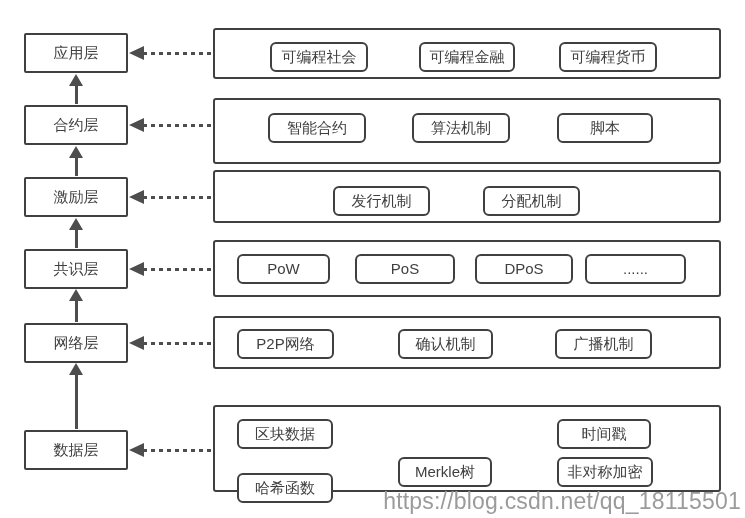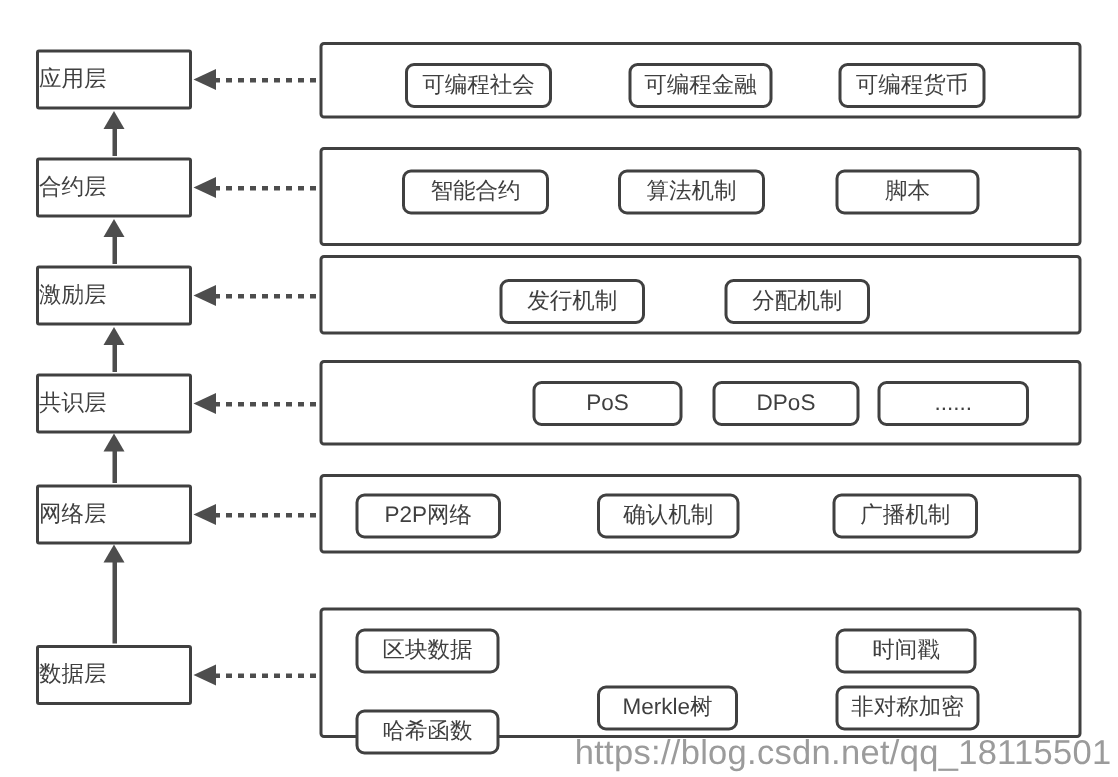--- a/index.html
+++ b/index.html
@@ -19,20 +19,21 @@
     position: absolute;
     left: 24px;
     width: 104px;
     height: 40px;
     box-sizing: border-box;
     border: 2px solid var(--border, #404040);
     background: #ffffff;
     color: var(--text, #3f3f3f);
     font-size: 15px;
     line-height: 36px;
+    text-align: center;
     border-radius: 2px;
   }
   
   .cont {
     position: absolute;
     left: 213px;
     width: 508px;
     box-sizing: border-box;
     border: 2px solid var(--border, #404040);
     background: #ffffff;
@@ -162,20 +163,21 @@
     <div class="itm" style="top:13px;left:197px;width:98px">算法机制</div>
     <div class="itm" style="top:13px;left:342px;width:96px">脚本</div>
   </div>
 
   <div class="cont" style="top:170px;height:53px">
     <div class="itm" style="top:14px;left:118px;width:97px">发行机制</div>
     <div class="itm" style="top:14px;left:268px;width:97px">分配机制</div>
   </div>
 
   <div class="cont" style="top:240px;height:57px">
+    <div class="itm" style="top:12px;left:22px;width:93px">PoW</div>
     <div class="itm" style="top:12px;left:140px;width:100px">PoS</div>
     <div class="itm" style="top:12px;left:260px;width:98px">DPoS</div>
     <div class="itm" style="top:12px;left:370px;width:101px">......</div>
   </div>
 
   <div class="cont" style="top:316px;height:53px">
     <div class="itm" style="top:11px;left:22px;width:97px">P2P网络</div>
     <div class="itm" style="top:11px;left:183px;width:95px">确认机制</div>
     <div class="itm" style="top:11px;left:340px;width:97px">广播机制</div>
   </div>

